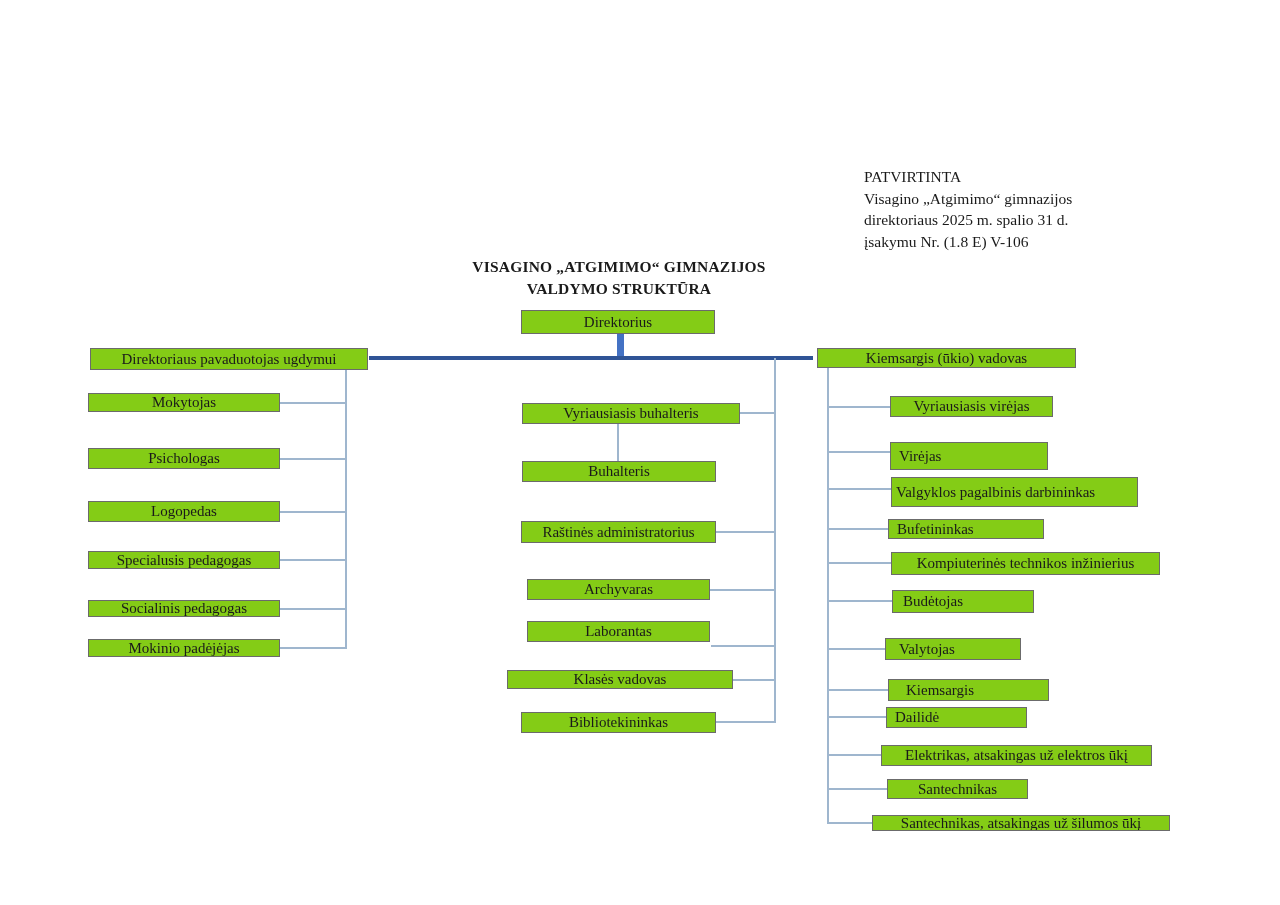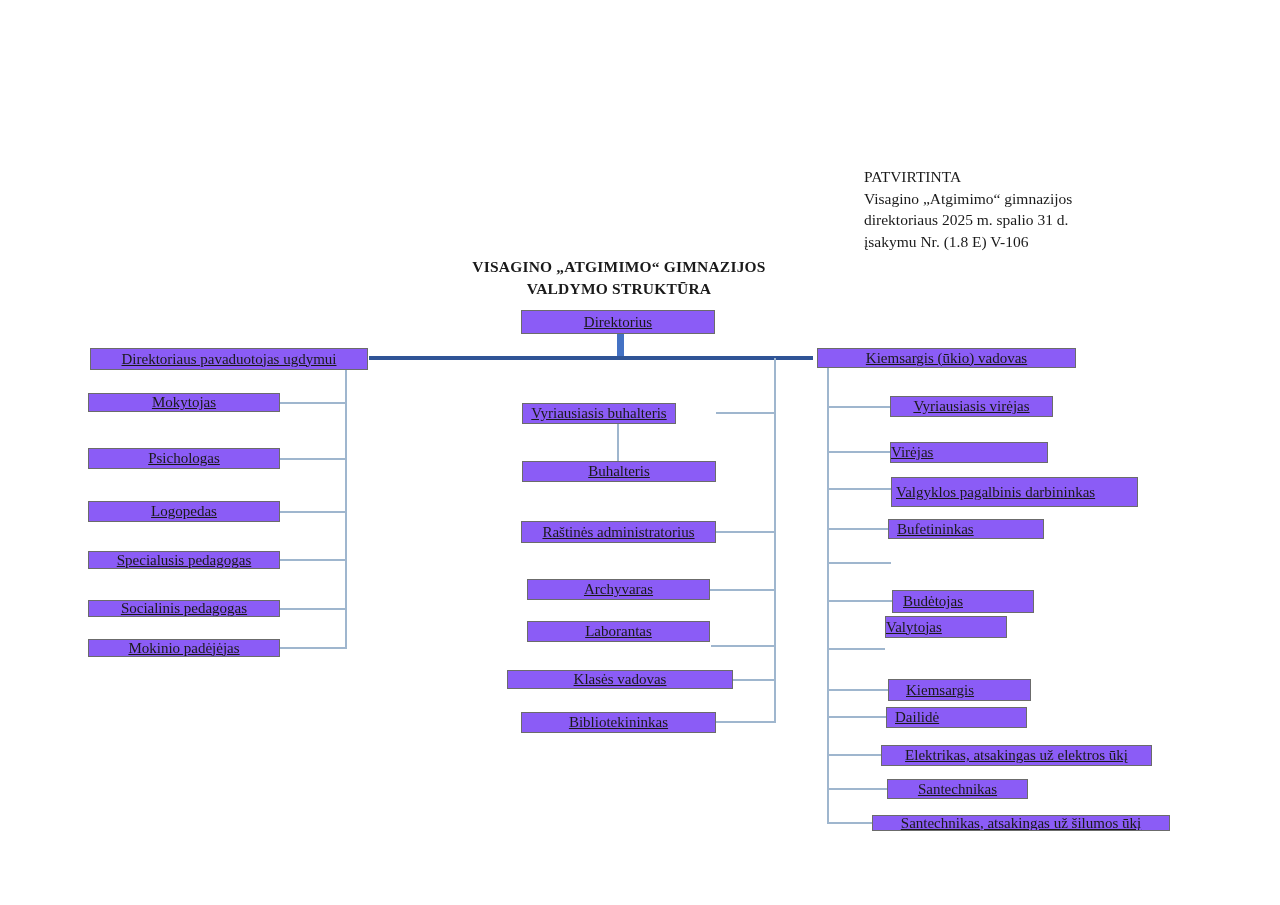--- a/index.html
+++ b/index.html
@@ -11,23 +11,23 @@
   .approval{
     position:absolute;left:864px;top:150px;width:330px;
     font-size:15.5px;line-height:21.5px;white-space:nowrap;margin-top:16px;
   }
   .title{
     position:absolute;left:419px;top:256px;width:400px;
     text-align:center;font-weight:bold;font-size:15.5px;line-height:21.5px;
     letter-spacing:0.2px;white-space:nowrap;
   }
   .box{
-    position:absolute;box-sizing:border-box;background:#8b5cf6;
+    position:absolute;box-sizing:border-box;background:#84cc16;
     border:1.5px solid #6b6b6b;display:flex;align-items:center;justify-content:center;
-    font-size:15px;white-space:nowrap;overflow:hidden;text-decoration:underline;
+    font-size:15px;white-space:nowrap;overflow:hidden;
   }
   .box.left-al{justify-content:flex-start;}
   .hline,.vline{position:absolute;background:#9fb6ce;}
   .hline{height:2px;}
   .vline{width:2px;}
   .thick{background:#2f5496;}
   .stub{background:#4472c4;}
 </style>
 </head>
 <body>
@@ -83,34 +83,35 @@
   <div class="box" style="left:521px;top:310px;width:194px;height:24px">Direktorius</div>
 
   <div class="box" style="left:90px;top:348px;width:278px;height:22px">Direktoriaus pavaduotojas ugdymui</div>
   <div class="box" style="left:88px;top:393px;width:192px;height:19px">Mokytojas</div>
   <div class="box" style="left:88px;top:448px;width:192px;height:21px">Psichologas</div>
   <div class="box" style="left:88px;top:501px;width:192px;height:21px">Logopedas</div>
   <div class="box" style="left:88px;top:551px;width:192px;height:18px">Specialusis pedagogas</div>
   <div class="box" style="left:88px;top:600px;width:192px;height:17px">Socialinis pedagogas</div>
   <div class="box" style="left:88px;top:639px;width:192px;height:18px">Mokinio padėjėjas</div>
 
-  <div class="box" style="left:522px;top:403px;width:154px;height:21px">Vyriausiasis buhalteris</div>
+  <div class="box" style="left:522px;top:403px;width:218px;height:21px">Vyriausiasis buhalteris</div>
   <div class="box" style="left:522px;top:461px;width:194px;height:21px">Buhalteris</div>
   <div class="box" style="left:521px;top:521px;width:195px;height:22px">Raštinės administratorius</div>
   <div class="box" style="left:527px;top:579px;width:183px;height:21px">Archyvaras</div>
   <div class="box" style="left:527px;top:621px;width:183px;height:21px">Laborantas</div>
   <div class="box" style="left:507px;top:670px;width:226px;height:19px">Klasės vadovas</div>
   <div class="box" style="left:521px;top:712px;width:195px;height:21px">Bibliotekininkas</div>
 
   <div class="box" style="left:817px;top:348px;width:259px;height:20px">Kiemsargis (ūkio) vadovas</div>
   <div class="box" style="left:890px;top:396px;width:163px;height:21px">Vyriausiasis virėjas</div>
-  <div class="box left-al" style="left:890px;top:442px;width:158px;height:21px;">Virėjas</div>
+  <div class="box left-al" style="left:890px;top:442px;width:158px;height:28px;padding-left:8px">Virėjas</div>
   <div class="box left-al" style="left:891px;top:477px;width:247px;height:30px;padding-left:4px">Valgyklos pagalbinis darbininkas</div>
   <div class="box left-al" style="left:888px;top:519px;width:156px;height:20px;padding-left:8px">Bufetininkas</div>
+  <div class="box" style="left:891px;top:552px;width:269px;height:23px">Kompiuterinės technikos inžinierius</div>
   <div class="box left-al" style="left:892px;top:590px;width:142px;height:23px;padding-left:10px">Budėtojas</div>
-  <div class="box left-al" style="left:885px;top:616px;width:122px;height:22px;">Valytojas</div>
-  <div class="box left-al" style="left:888px;top:679px;width:143px;height:22px;padding-left:17px">Kiemsargis</div>
+  <div class="box left-al" style="left:885px;top:638px;width:136px;height:22px;padding-left:13px">Valytojas</div>
+  <div class="box left-al" style="left:888px;top:679px;width:161px;height:22px;padding-left:17px">Kiemsargis</div>
   <div class="box left-al" style="left:886px;top:707px;width:141px;height:21px;padding-left:8px">Dailidė</div>
   <div class="box" style="left:881px;top:745px;width:271px;height:21px">Elektrikas, atsakingas už elektros ūkį</div>
   <div class="box" style="left:887px;top:779px;width:141px;height:20px">Santechnikas</div>
   <div class="box" style="left:872px;top:815px;width:298px;height:16px">Santechnikas, atsakingas už šilumos ūkį</div>
 
 </div>
 
 </body></html>

